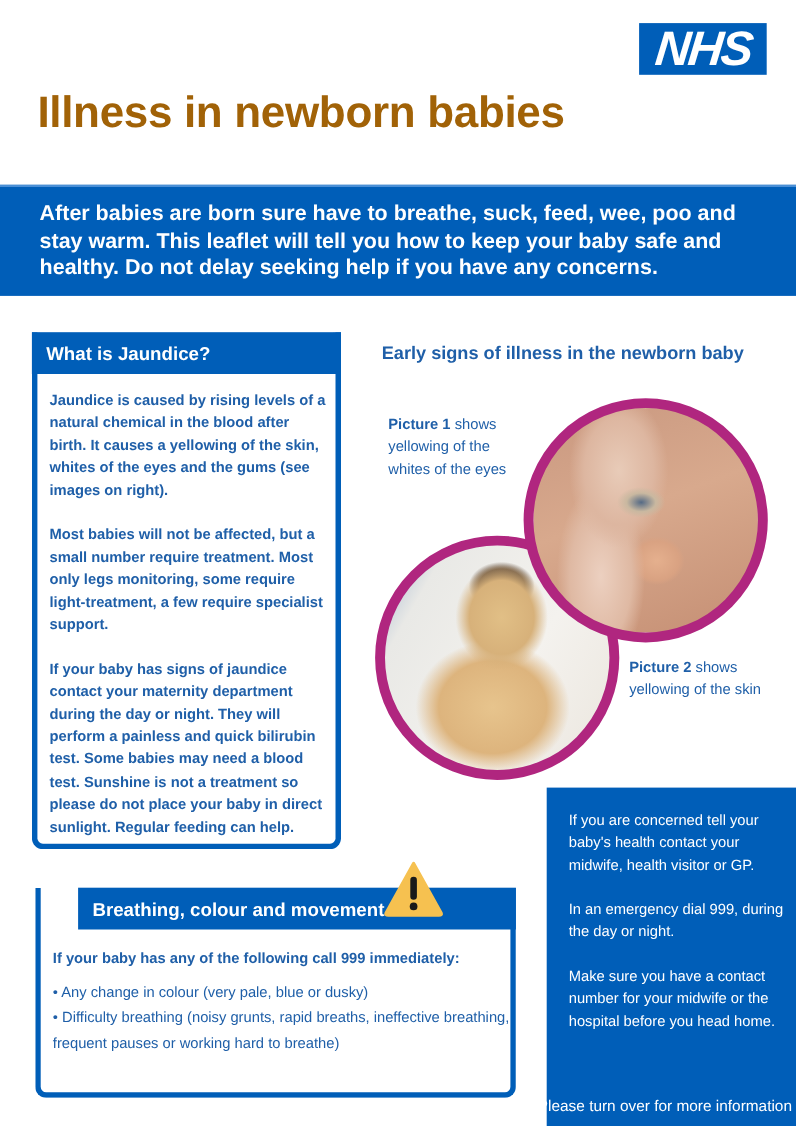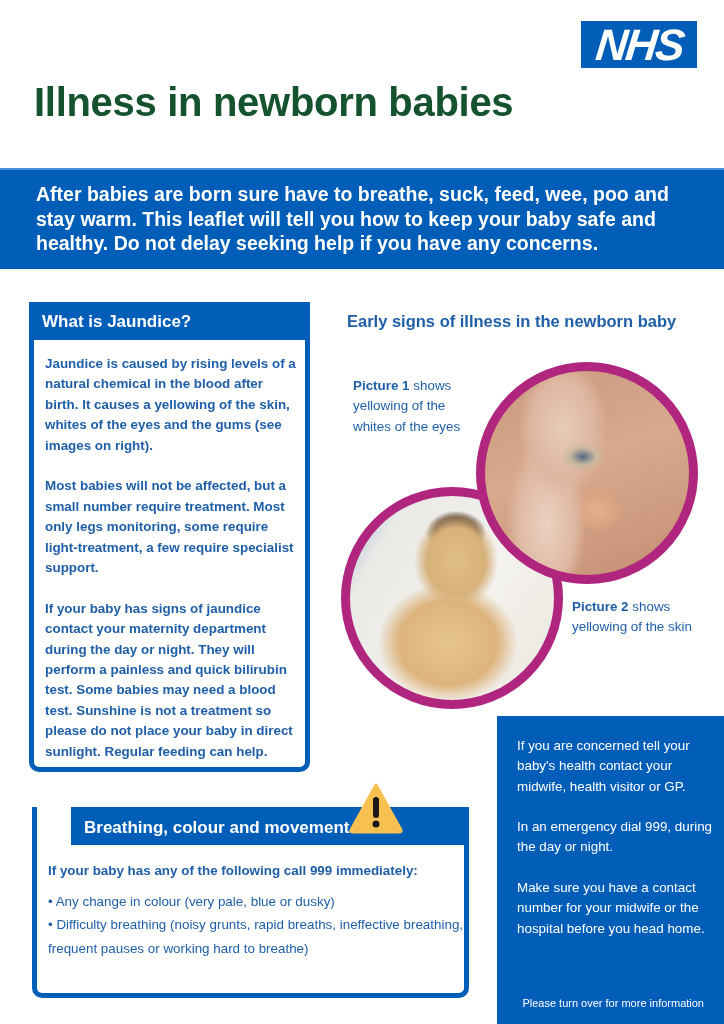--- a/index.html
+++ b/index.html
@@ -14,21 +14,21 @@
   .nhs-logo {
     left: 581px; top: 21px; width: 116px; height: 47px;
     background: #005eb8; display: flex; align-items: center; justify-content: center;
   }
   .nhs-logo span {
     color: #fff; font-weight: bold; font-style: italic; font-size: 44px;
     letter-spacing: -2px; line-height: 1; font-family: "Liberation Sans", sans-serif;
     transform: skewX(-6deg); display: inline-block;
   }
   .page-title {
-    left: 34px; top: 80px; font-size: 40px; font-weight: bold; color: #14532d;
+    left: 34px; top: 80px; font-size: 40px; font-weight: bold; color: #a16207;
     letter-spacing: -0.3px; white-space: nowrap;
   }
   .intro-band {
     left: 0; top: 168px; width: 724px; height: 101px; background: #005eb8;
     border-top: 2px solid #4a8fd6; box-sizing: border-box;
   }
   .intro-text {
     position: absolute; left: 36px; top: 12px; width: 670px;
     color: #fff; font-weight: bold; font-size: 19.5px; line-height: 24.5px;
   }
@@ -80,21 +80,21 @@
   
   .side-panel {
     left: 497px; top: 716px; width: 227px; height: 308px; background: #005eb8;
   }
   .side-text {
     position: absolute; left: 20px; top: 20px; width: 200px;
     color: #fff; font-size: 13.4px; line-height: 20.3px;
   }
   .side-text p { margin: 0 0 20.3px 0; }
   .turn-over {
-    position: absolute; right: 20px; top: 281px; color: #fff; font-size: 11px; white-space: nowrap;
+    position: absolute; right: 4px; top: 281px; color: #fff; font-size: 14px; white-space: nowrap;
   }
   
   .bbox {
     left: 32px; top: 807px; width: 437px; height: 191px;
     border: 5px solid #005eb8; border-top: none; box-sizing: border-box;
     border-radius: 0 0 10px 10px; background: #fff;
   }
   .bbox .box-head { padding: 11px 0 0 13px; margin-left: 39px; }
   .warning-icon { left: 348px; top: 782px; width: 56px; height: 52px; }
   .bbox-lead {

